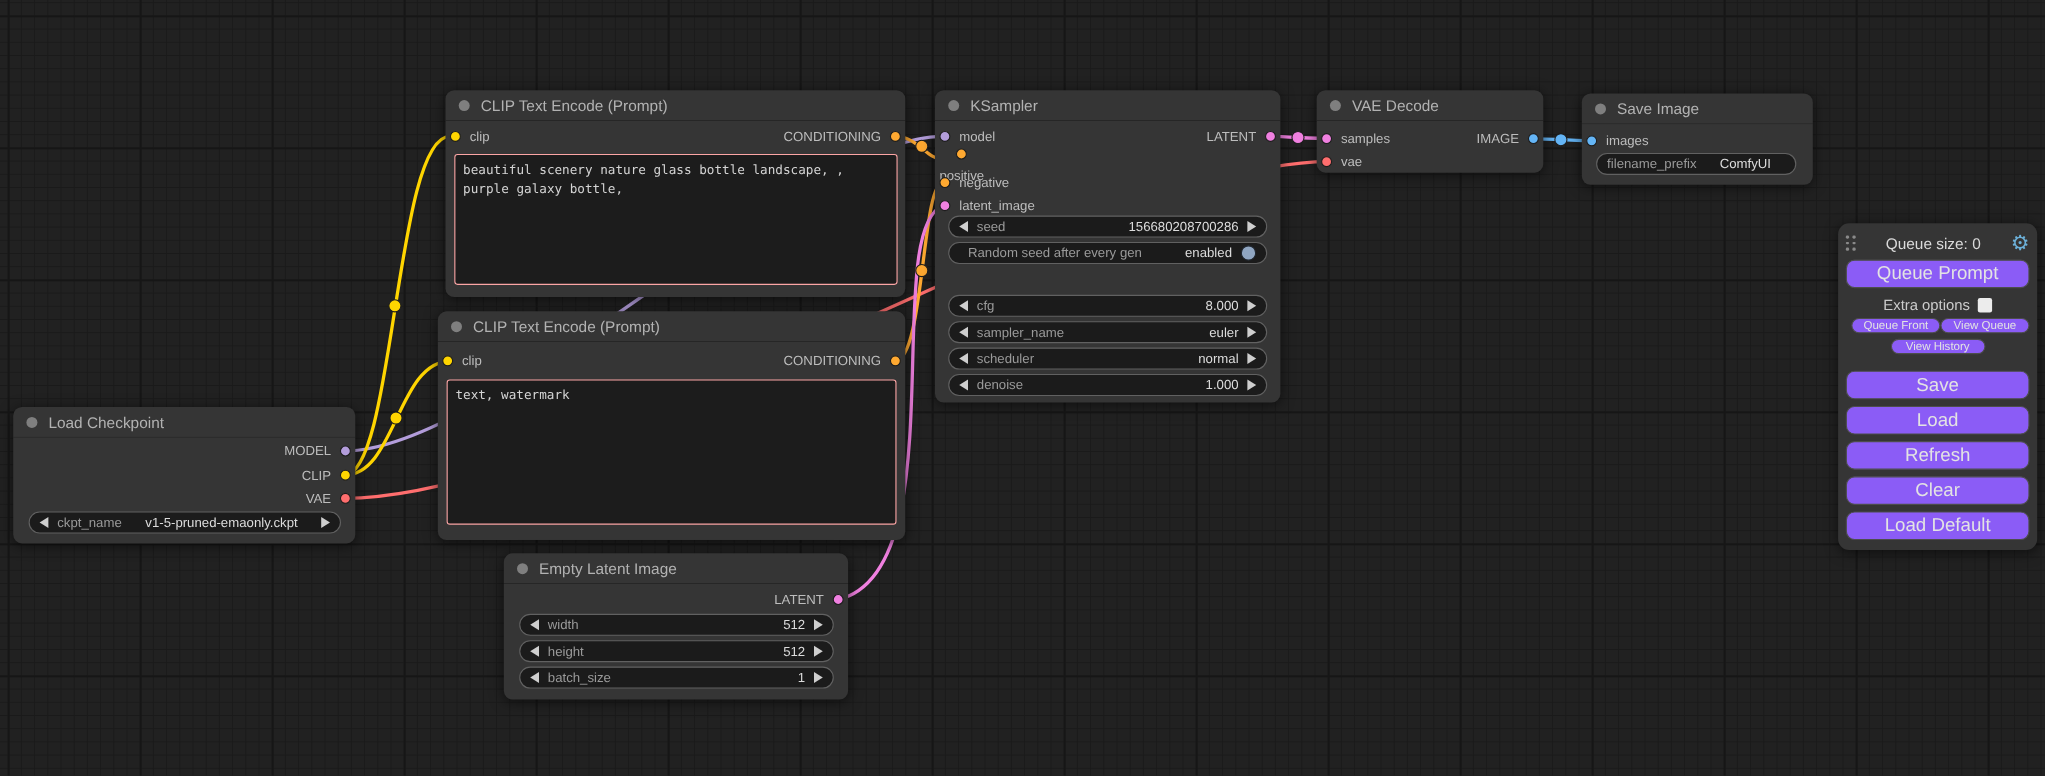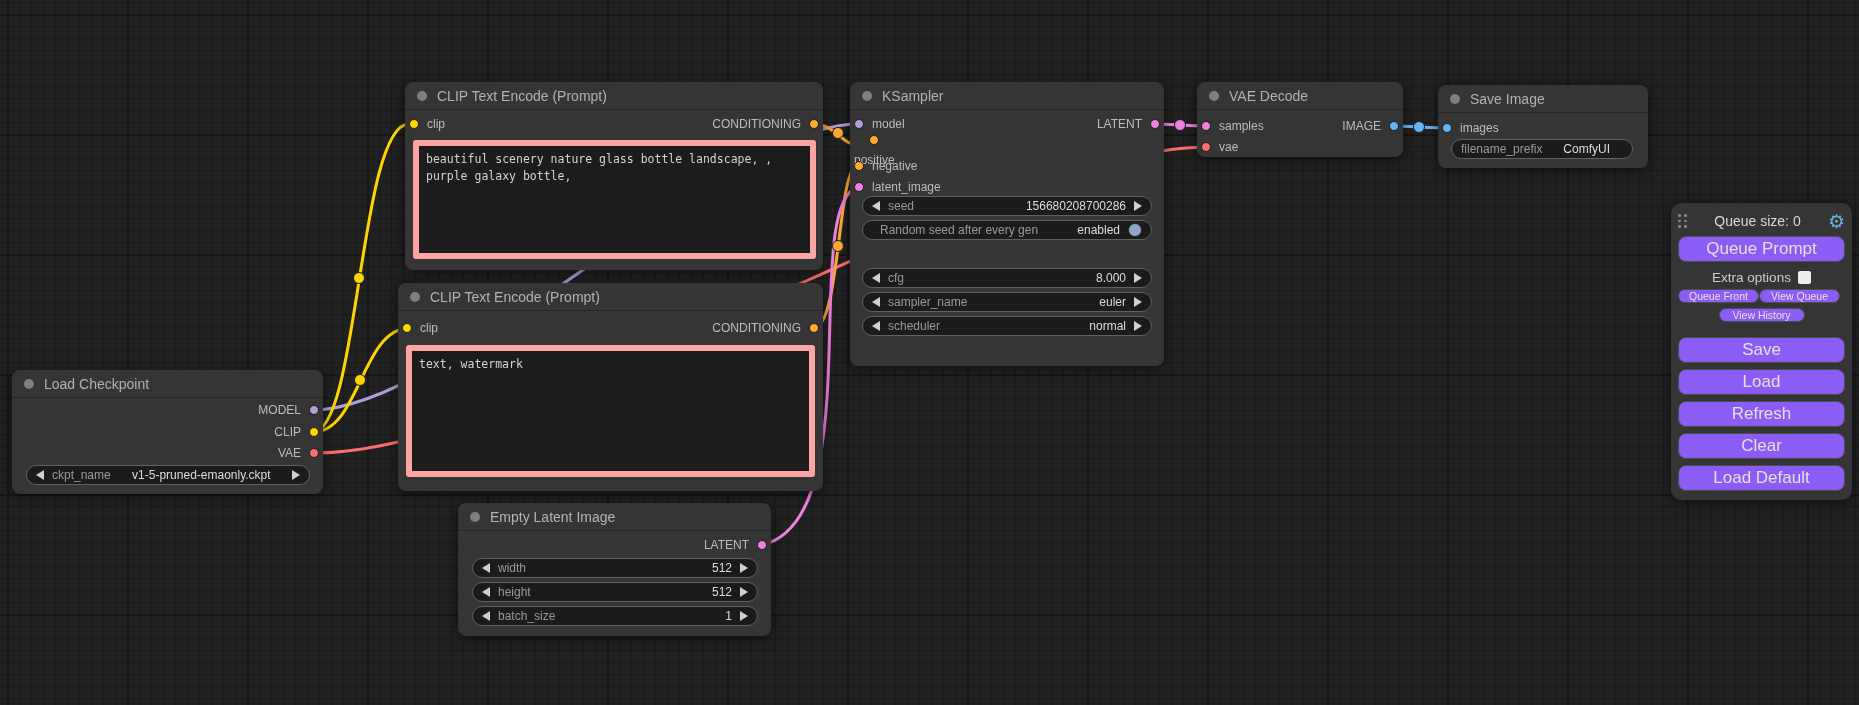--- a/index.html
+++ b/index.html
@@ -24,21 +24,21 @@
     height:27px;display:flex;align-items:center;gap:10px;padding:0 12px;
     font-size:14px;color:#b2b2b2;border-bottom:1px solid rgba(0,0,0,.28);
     border-radius:8px 8px 0 0;white-space:nowrap;overflow:hidden;
   }
   .tdot{width:10px;height:10px;border-radius:50%;background:#7f7f7f;flex:0 0 auto;}
   .srow{position:absolute;height:20px;display:flex;align-items:center;gap:8px;font-size:12px;white-space:nowrap;}
   .srow.in{left:4px;}
   .srow.out{right:4px;}
   .port{width:8px;height:8px;border-radius:50%;border:1.5px solid #1d1d1d;flex:0 0 auto;}
   .prompt{
-    position:absolute;background:#1c1c1c;border-radius:3px;border:6px solid #fca5a5;
+    position:absolute;background:#1c1c1c;border-radius:3px;border:1px solid #fca5a5;
     font-family:"DejaVu Sans Mono", monospace;font-size:11.5px;line-height:1.45;
     color:#d4d4d4;padding:5px 7px;box-sizing:border-box;overflow:hidden;white-space:pre-wrap;
   }
   .widget{
     position:absolute;height:20px;box-sizing:border-box;border-radius:10px;
     background:#1b1b1b;border:1px solid #616161;display:flex;align-items:center;
     font-size:12px;padding:0 9px;gap:8px;white-space:nowrap;
   }
   .wlabel{color:#9a9a9a;}
   .wvalue{color:#dcdcdc;margin-left:auto;}
@@ -59,21 +59,21 @@
   .drag{display:grid;grid-template-columns:3px 3px;grid-gap:3px;}
   .drag i{width:2.5px;height:2.5px;border-radius:50%;background:#8a8a8a;}
   .btn{
     background:#8b5cf6;border:1px solid #4d4d4d;border-radius:8px;color:#e3e3e3;
     text-align:center;box-sizing:border-box;cursor:pointer;
     display:flex;align-items:center;justify-content:center;
   }
   .btn.big{width:167px;height:26px;font-size:17px;margin:0 auto 6px auto;}
   .extra{display:flex;align-items:center;justify-content:center;gap:7px;color:#cccccc;font-size:13.5px;height:18px;margin:4px 0 3px 0;}
   .chk{width:13px;height:13px;background:#ececec;border-radius:2px;}
-  .smallrow{display:flex;justify-content:flex-start;margin-bottom:5px;}
+  .smallrow{display:flex;justify-content:flex-end;margin-bottom:5px;}
   .btn.small{height:14px;font-size:10.5px;border-radius:8px;padding:0 10px;}
   .btn.small.half{width:81px;}
   .btn.small.center{width:86px;margin:0 auto 5px auto;}
   .gap{height:10px;}
 </style>
 </head>
 <body>
 
 <svg id="wires" width="1859" height="705">
   <path d="M313,410 C450,410 726,124 857,124" fill="none" stroke-width="3" stroke-linecap="round" stroke="#B39DDB"></path>
@@ -226,20 +226,26 @@
     <span class="wlabel">sampler_name</span>
     <span class="wvalue">euler</span>
     <span class="arrR after"></span>
   </div>
   <div class="widget" style="left:12px;top:234px;width:290px;">
     <span class="arrL"></span>
     <span class="wlabel">scheduler</span>
     <span class="wvalue">normal</span>
     <span class="arrR after"></span>
   </div>
+  <div class="widget" style="left:12px;top:258px;width:290px;">
+    <span class="arrL"></span>
+    <span class="wlabel">denoise</span>
+    <span class="wvalue">1.000</span>
+    <span class="arrR after"></span>
+  </div>
 </div>
 
 <div class="node" style="left:1197px;top:82px;width:206px;height:75px;">
   <div class="ntitle">
     <span class="tdot"></span>
     <span>VAE Decode</span>
   </div>
   <div class="srow in" style="top:34px;">
     <span class="port" style="background: rgb(240, 128, 224);"></span>
     <span>samples</span>

